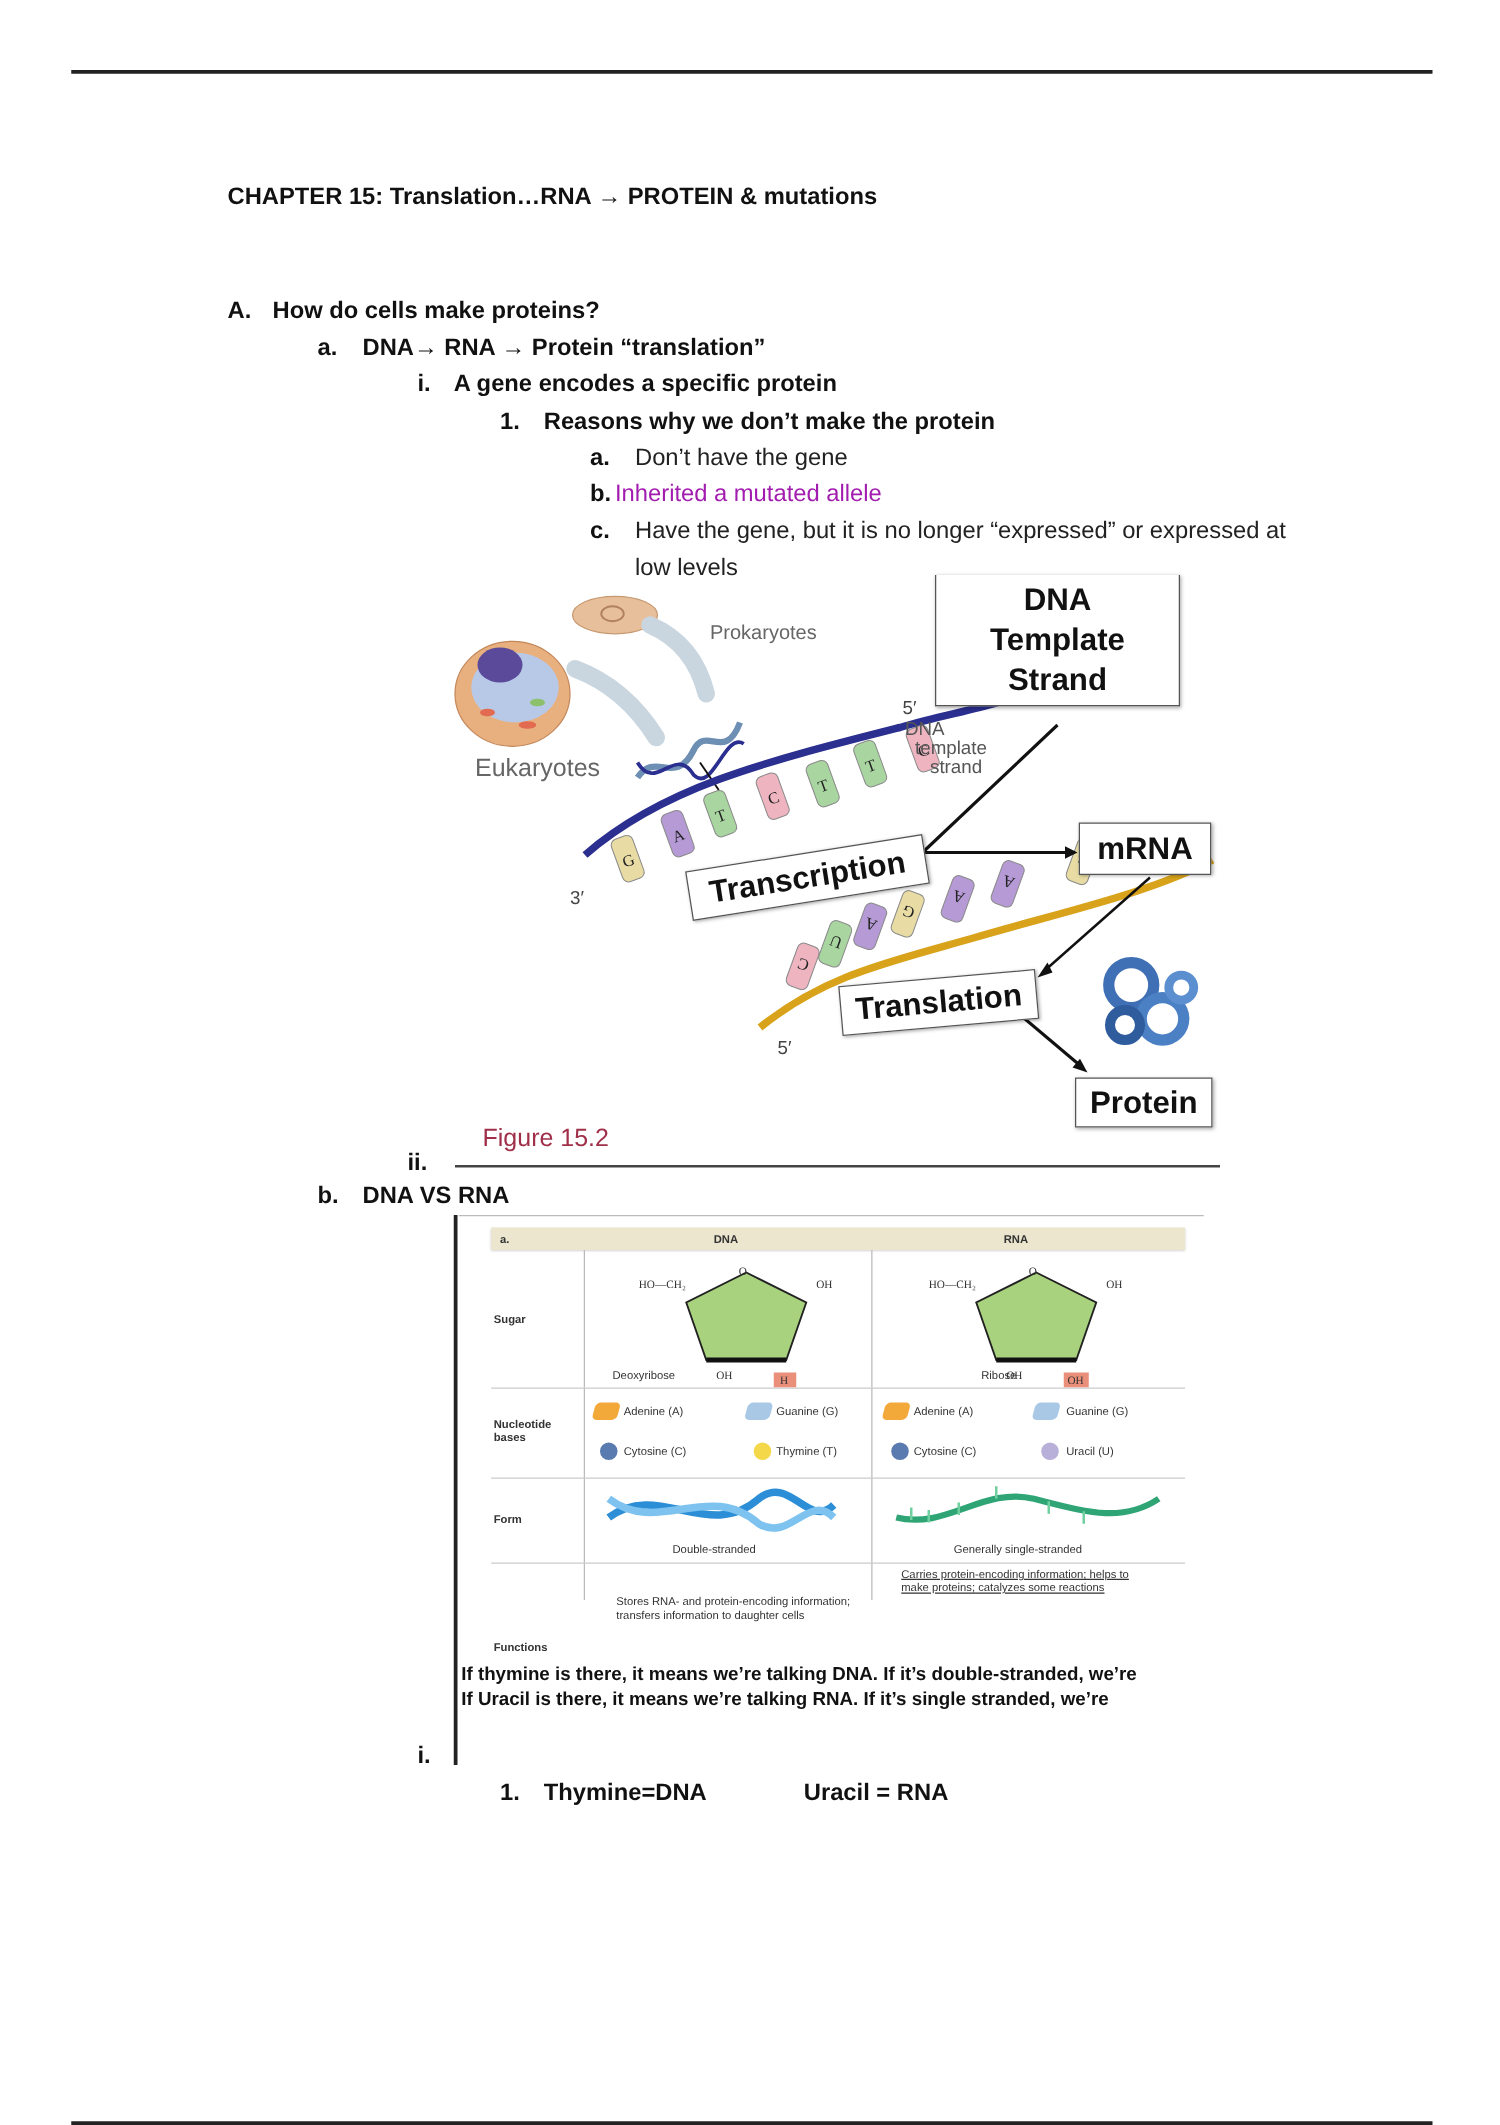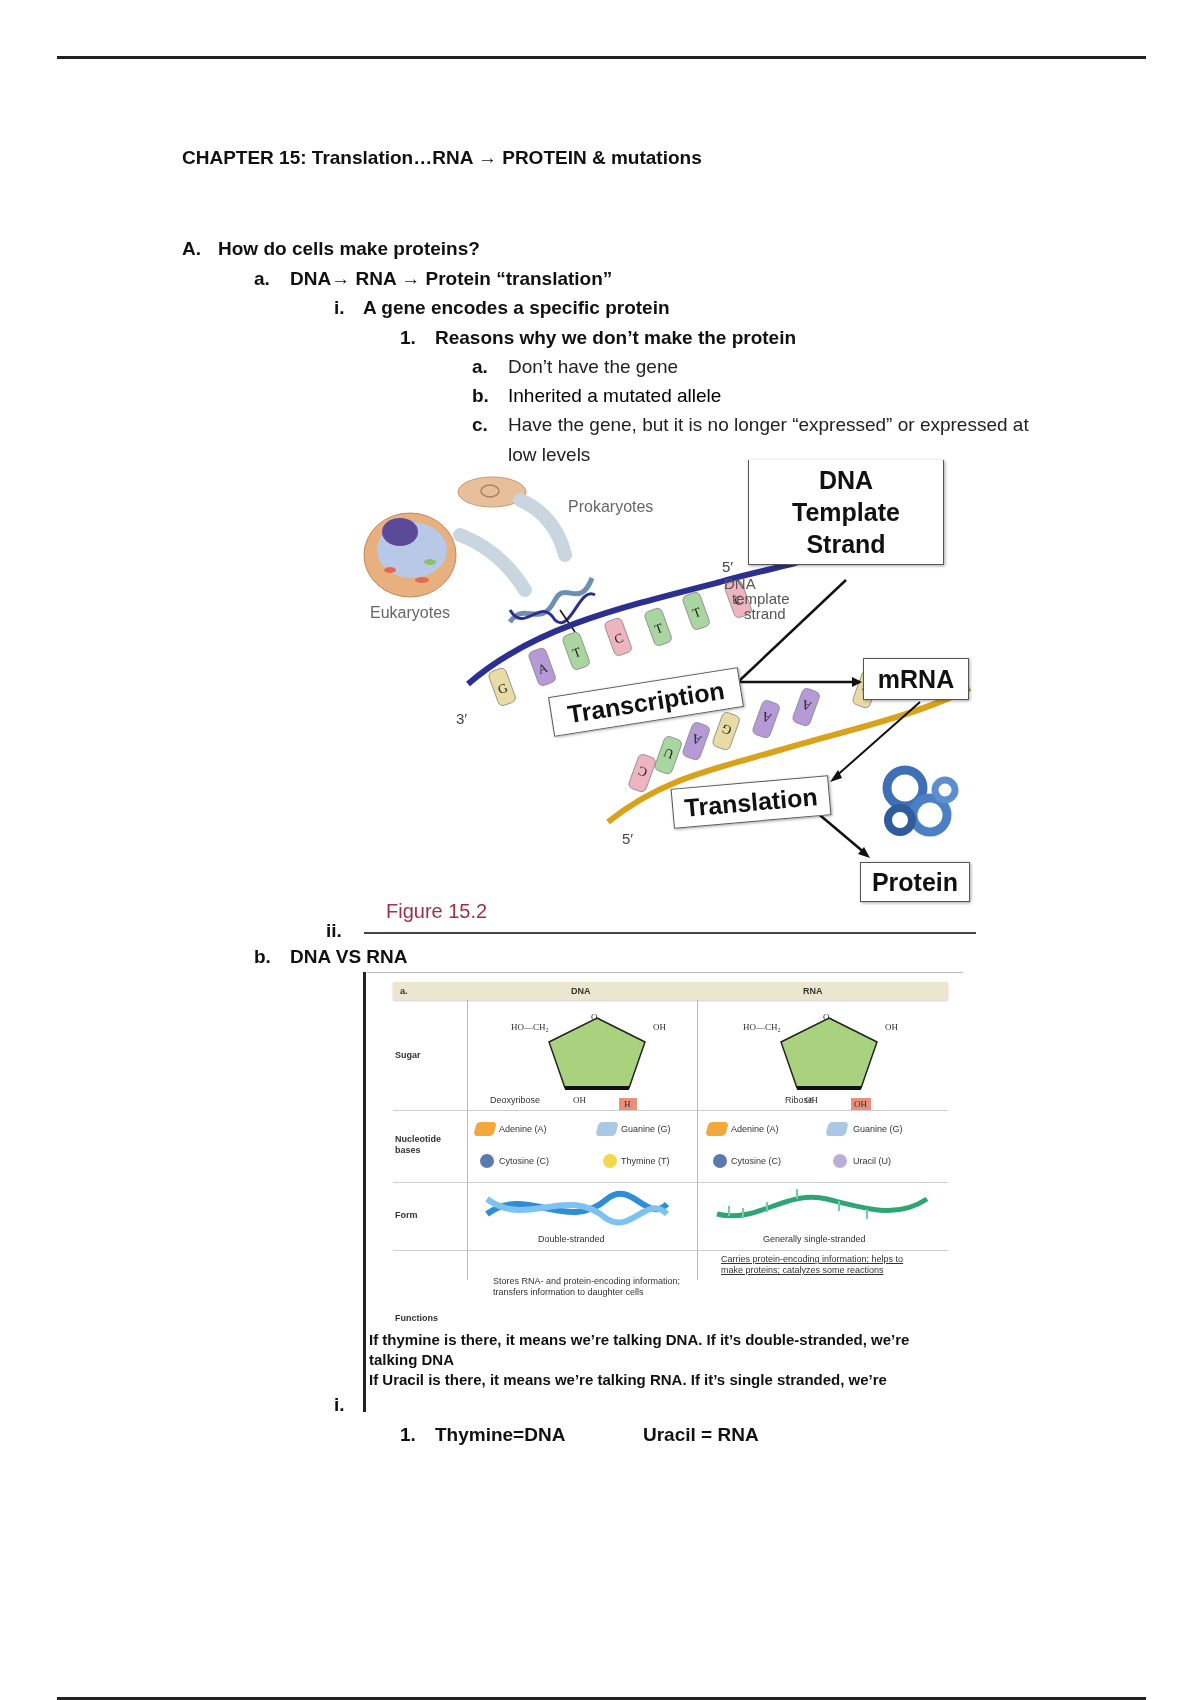--- a/index.html
+++ b/index.html
@@ -36,21 +36,21 @@
 <div>
   <span class="txt b" style="left:400px;top:327px;">1.</span>
   <span class="txt b" style="left:435px;top:327px;">Reasons why we don’t make the protein</span>
 </div>
 <div>
   <span class="txt b" style="left:472px;top:356px;">a.</span>
   <span class="txt" style="left:508px;top:356px;color:#222;">Don’t have the gene</span>
 </div>
 <div>
   <span class="txt b" style="left:472px;top:385px;">b.</span>
-  <span class="txt" style="left:508px;top:385px;color:#000000;">Inherited a mutated allele</span>
+  <span class="txt" style="left:492px;top:385px;color:#a21caf;">Inherited a mutated allele</span>
 </div>
 <div>
   <span class="txt b" style="left:472px;top:414px;">c.</span>
   <span class="txt" style="left:508px;top:414px;color:#222;">Have the gene, but it is no longer “expressed” or expressed at</span>
   <span class="txt" style="left:508px;top:444px;color:#222;">low levels</span>
 </div>
 
 <div class="fig" style="left:360px;top:470px;width:616px;height:466px;">
   <svg width="616" height="466" viewBox="0 0 616 466">
 
@@ -153,21 +153,21 @@
     <polygon points="502,212 492,207 492,217" fill="#111"></polygon>
     <line x1="560" y1="232" x2="474" y2="308" stroke="#111" stroke-width="2"></line>
     <polygon points="470,312 478,300 482,308" fill="#111"></polygon>
     <line x1="442" y1="330" x2="506" y2="384" stroke="#111" stroke-width="2.5"></line>
     <polygon points="510,388 498,384 504,377" fill="#111"></polygon>
 
     <line x1="4" y1="463" x2="616" y2="463" stroke="#444" stroke-width="2"></line>
   </svg>
 
   <span class="lbl" style="left:208px;top:28px;font-size:16px;color:#666;">Prokaryotes</span>
-  <span class="lbl" style="left:10px;top:134px;font-size:16px;color:#666;">Eukaryotes</span>
+  <span class="lbl" style="left:20px;top:134px;font-size:20px;color:#666;">Eukaryotes</span>
   <span class="lbl" style="left:362px;top:88px;font-size:15px;color:#444;">5′</span>
   <span class="lbl" style="left:96px;top:240px;font-size:15px;color:#444;">3′</span>
   <span class="lbl" style="left:262px;top:360px;font-size:15px;color:#444;">5′</span>
   <div class="lbl" style="left:364px;top:106px;font-size:15px;color:#555;line-height:15px;">
     <div>DNA</div>
     <div style="padding-left:8px;">template</div>
     <div style="padding-left:20px;">strand</div>
   </div>
 
   <div class="biglbl" style="left:388px;top:-10px;width:194px;height:100px;font-size:25px;line-height:32px;padding-top:4px;border-top:none;">
@@ -268,21 +268,20 @@
     </g>
   </svg>
   <span class="tbl-txt" style="left:175px;top:262px;">Double-stranded</span>
   <span class="tbl-txt" style="left:400px;top:262px;">Generally single-stranded</span>
 
   <span class="tbl-txt" style="left:130px;top:304px;width:190px;line-height:11px;">Stores RNA- and protein-encoding information; transfers information to daughter cells</span>
   <span class="tbl-txt" style="left:358px;top:282px;width:190px;line-height:11px;text-decoration:underline;">Carries protein-encoding information; helps to make proteins; catalyzes some reactions</span>
 
   <div style="position:absolute;left:6px;top:358px;font-size:15px;font-weight:bold;line-height:20px;white-space:nowrap;">
     <div>If thymine is there, it means we’re talking DNA. If it’s double-stranded, we’re</div>
-    <div>talking DNA</div>
     <div>If Uracil is there, it means we’re talking RNA. If it’s single stranded, we’re</div>
   </div>
 </div>
 <span class="txt b" style="left:334px;top:1394px;">i.</span>
 
 <div>
   <span class="txt b" style="left:400px;top:1424px;">1.</span>
   <span class="txt b" style="left:435px;top:1424px;">Thymine=DNA</span>
   <span class="txt b" style="left:643px;top:1424px;">Uracil = RNA</span>
 </div>

